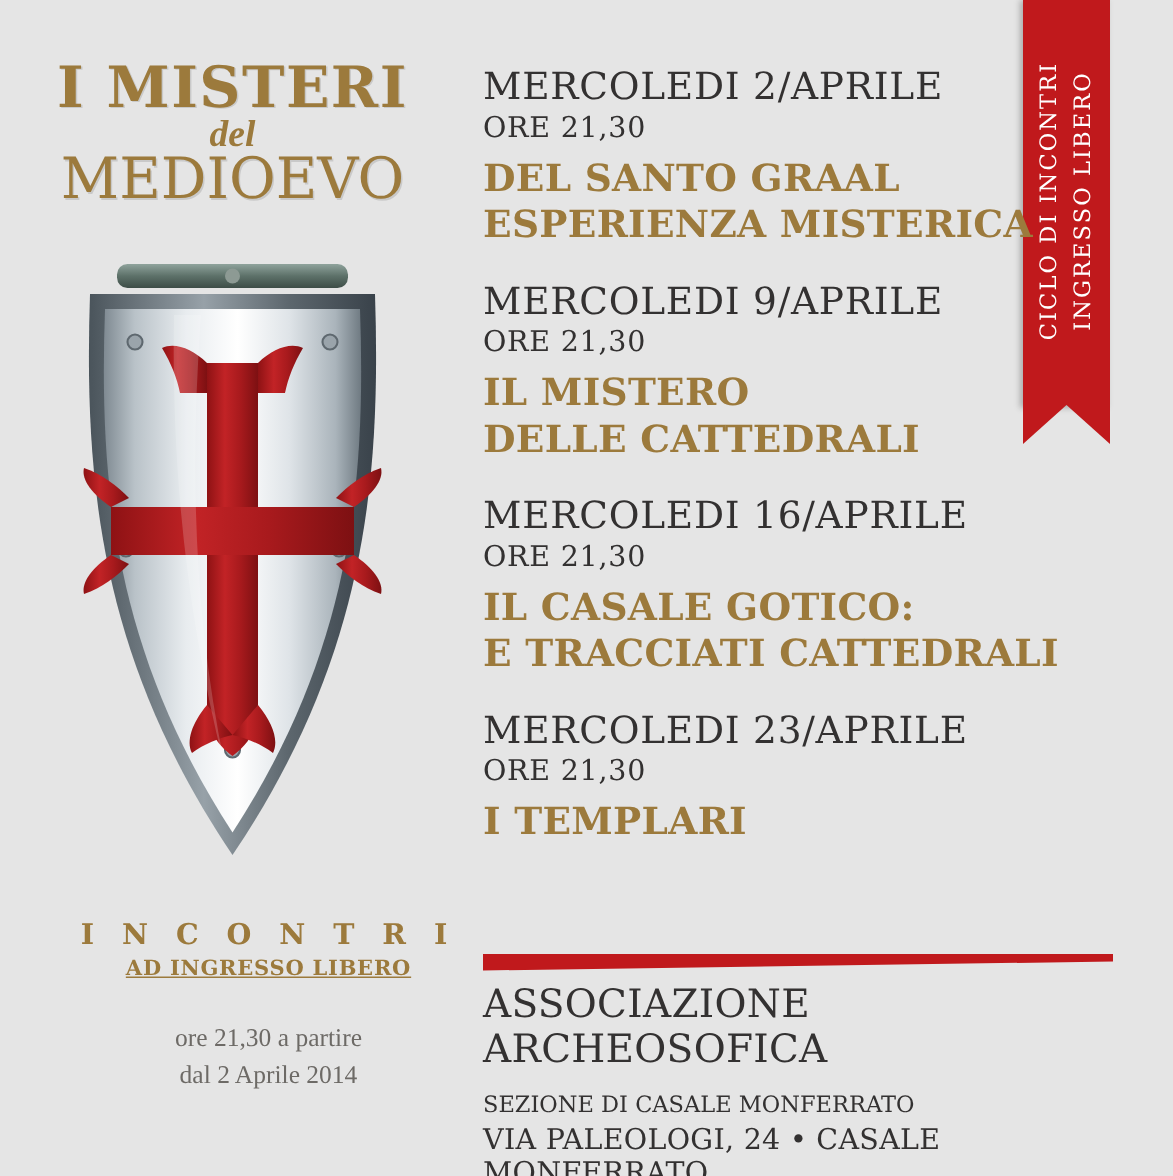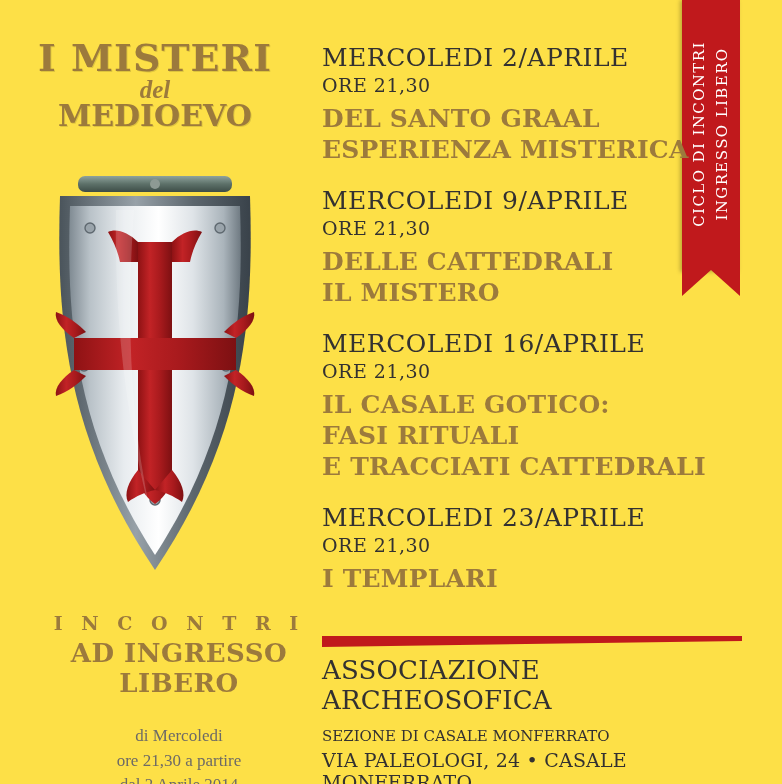--- a/index.html
+++ b/index.html
@@ -8,21 +8,21 @@
     padding: 0;
     background: #ffffff;
   }
   body {
     font-family: "Liberation Serif", serif;
   }
   .poster {
     position: relative;
     width: 782px;
     height: 784px;
-    background: #fde047;
+    background: #e5e5e5;
     overflow: hidden;
   }
 
   
   .left-col {
     position: absolute;
     left: 0;
     top: 0;
     width: 310px;
     height: 784px;
@@ -48,22 +48,22 @@
   .title-del {
     font-family: "Liberation Serif", serif;
     font-style: italic;
     font-size: 25px;
     color: #9c7a3c;
     margin-top: -2px;
     font-weight: bold;
   }
   .title-line2 {
     font-family: "DejaVu Serif", serif;
-    font-size: 30px;
-    font-weight: bold;
+    font-size: 38px;
+    font-weight: normal;
     letter-spacing: 0px;
     color: #9c7a3c;
     line-height: 1.05;
     margin-top: -4px;
     text-shadow: 1px 1px 0 rgba(0,0,0,0.12);
   }
 
   
   .shield-wrap {
     position: absolute;
@@ -85,25 +85,26 @@
   }
   .incontri {
     font-family: "DejaVu Serif", serif;
     font-size: 19px;
     letter-spacing: 6px;
     color: #9c7a3c;
     font-weight: bold;
   }
   .ingresso {
     font-family: "DejaVu Serif", serif;
-    font-size: 26px;
+    font-size: 14px;
     color: #9c7a3c;
     font-weight: bold;
     letter-spacing: 0.5px;
     margin-top: 4px;
+    text-decoration: underline;
   }
   .left-note {
     margin-top: 26px;
     font-family: "Liberation Serif", serif;
     font-size: 17px;
     color: #6d6a66;
     line-height: 1.45;
   }
 
   
@@ -290,21 +291,20 @@
         </g>
 
         <path d="M86 40 L104 40 C96 150 100 250 122 350 C96 250 84 150 86 40 Z" fill="#ffffff" opacity="0.18"></path>
       </svg>
     </div>
 
     <div class="left-foot">
       <div class="incontri">I N C O N T R I</div>
       <div class="ingresso">AD INGRESSO LIBERO</div>
       <div class="left-note">
-        <div>di Mercoledi</div>
         <div>ore 21,30 a partire</div>
         <div>dal 2 Aprile 2014</div>
       </div>
     </div>
   </div>
 
   <div class="ribbon">
     <div class="ribbon-text">
       <span>CICLO DI INCONTRI</span>
       <span>INGRESSO LIBERO</span>
@@ -319,31 +319,30 @@
       <div class="event-title">
         <span class="ln">DEL SANTO GRAAL</span>
         <span class="ln">ESPERIENZA MISTERICA</span>
       </div>
     </div>
 
     <div class="event">
       <div class="event-date">MERCOLEDI 9/APRILE</div>
       <div class="event-time">ORE 21,30</div>
       <div class="event-title">
+        <span class="ln">IL MISTERO</span>
         <span class="ln">DELLE CATTEDRALI</span>
-        <span class="ln">IL MISTERO</span>
       </div>
     </div>
 
     <div class="event">
       <div class="event-date">MERCOLEDI 16/APRILE</div>
       <div class="event-time">ORE 21,30</div>
       <div class="event-title">
         <span class="ln">IL CASALE GOTICO:</span>
-        <span class="ln">FASI RITUALI</span>
         <span class="ln">E TRACCIATI CATTEDRALI</span>
       </div>
     </div>
 
     <div class="event">
       <div class="event-date">MERCOLEDI 23/APRILE</div>
       <div class="event-time">ORE 21,30</div>
       <div class="event-title">
         <span class="ln">I TEMPLARI</span>
       </div>

